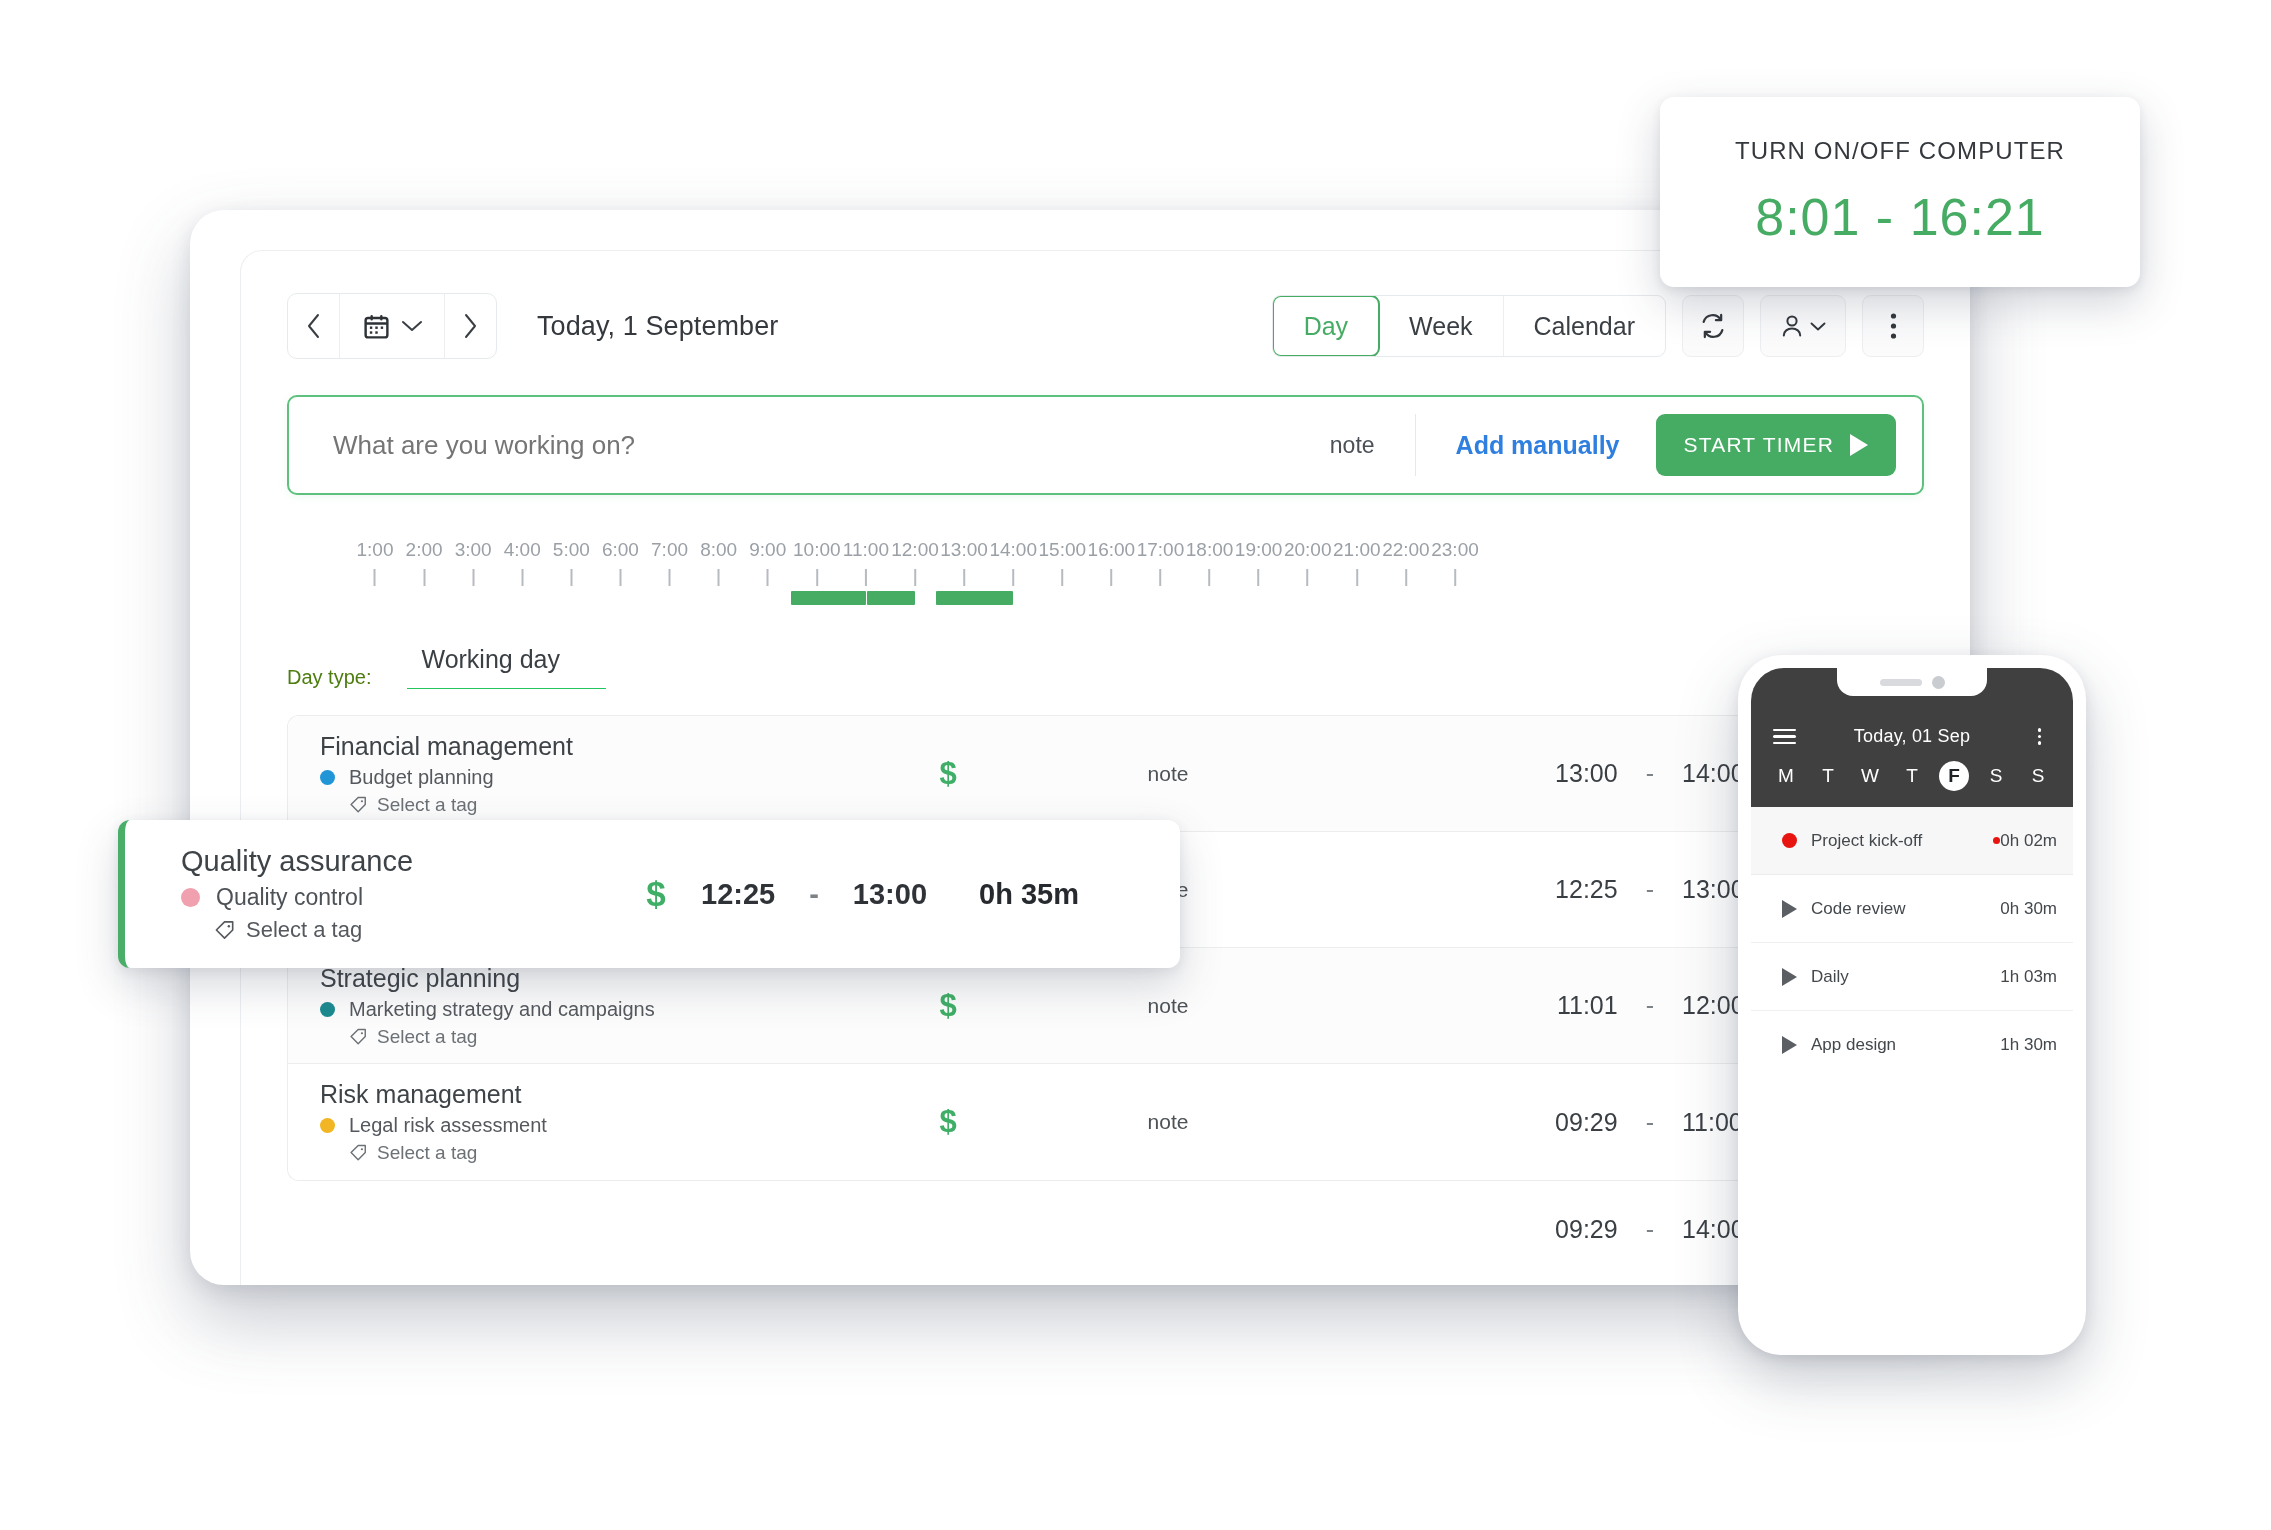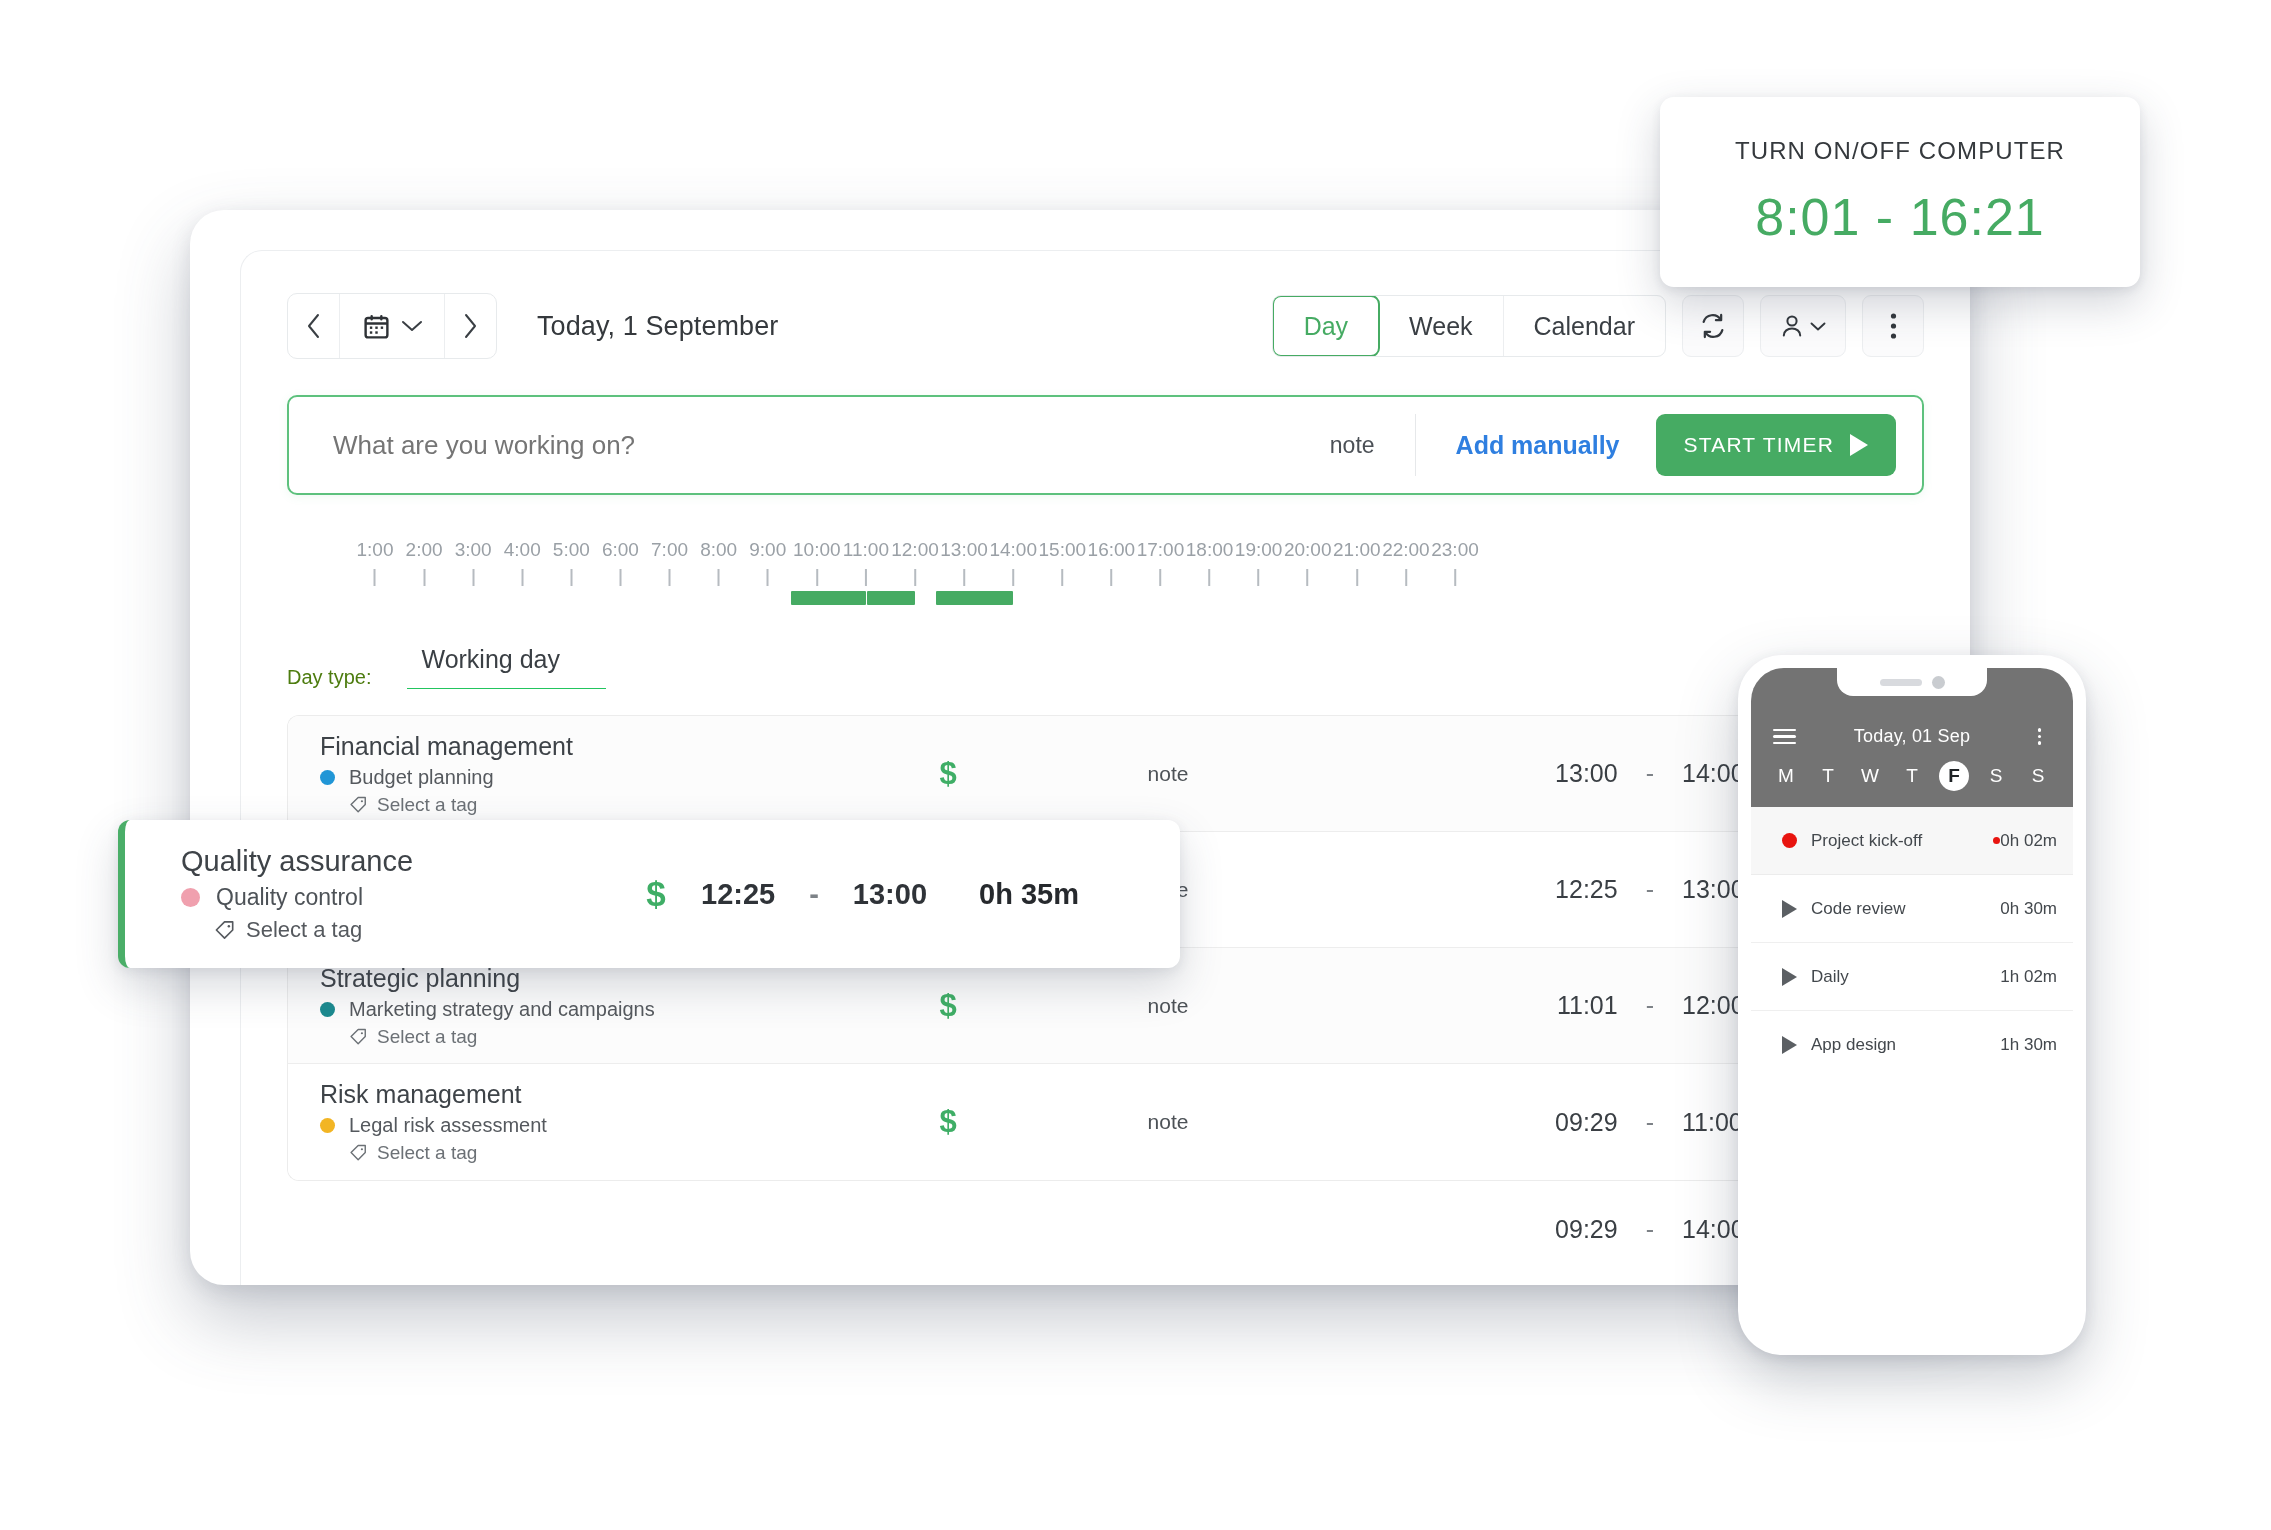--- a/index.html
+++ b/index.html
@@ -182,21 +182,21 @@
     position:absolute; left: 1738px; top: 655px;
     width: 348px; height: 700px;
     background:#fff; border-radius: 44px;
     box-shadow: 0 24px 60px rgba(50,60,80,0.26), 0 4px 14px rgba(50,60,80,0.12);
     padding: 13px;
   }
   .phone-screen {
     width:100%; height:100%; border-radius: 33px; overflow:hidden; background:#fff;
     position:relative;
   }
-  .phone-header { background:#737373; padding-top: 50px; position:relative; }
+  .phone-header { background:#404040; padding-top: 50px; position:relative; }
   .notch {
     position:absolute; left:50%; transform:translateX(-50%); top:0;
     width: 150px; height: 28px; background:#fff;
     border-bottom-left-radius: 16px; border-bottom-right-radius:16px;
     display:flex; align-items:center; justify-content:center; gap:10px;
   }
   .notch .speaker { width:42px;height:7px;border-radius:4px;background:#d8dade; }
   .notch .cam { width:13px;height:13px;border-radius:50%;background:#c9ccd0; }
   .ph-topbar { display:flex; align-items:center; padding: 8px 22px 0 22px; }
   .ph-burger { display:flex; flex-direction:column; gap:4px; }
@@ -606,21 +606,21 @@
           <div class="ph-dur">
             <span>0h 30m</span>
           </div>
         </div>
         <div class="ph-item">
           <div class="ph-ico">
               <span class="ph-play"></span>
             </div>
           <div class="ph-name">Daily</div>
           <div class="ph-dur">
-            <span>1h 02m</span>
+            <span>1h 03m</span>
           </div>
         </div>
         <div class="ph-item" style="border-bottom:none">
           <div class="ph-ico">
               <span class="ph-play"></span>
             </div>
           <div class="ph-name">App design</div>
           <div class="ph-dur">
             <span>1h 30m</span>
           </div>

